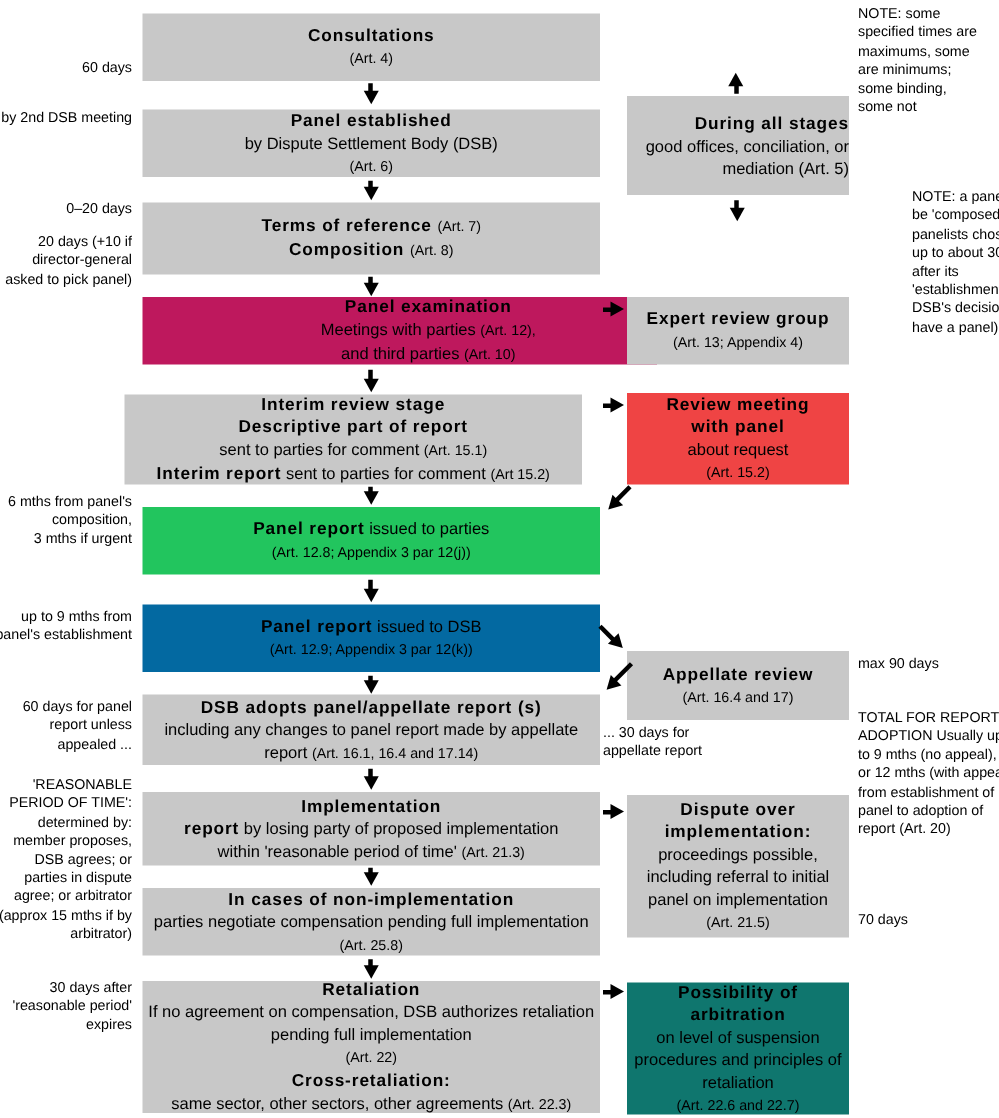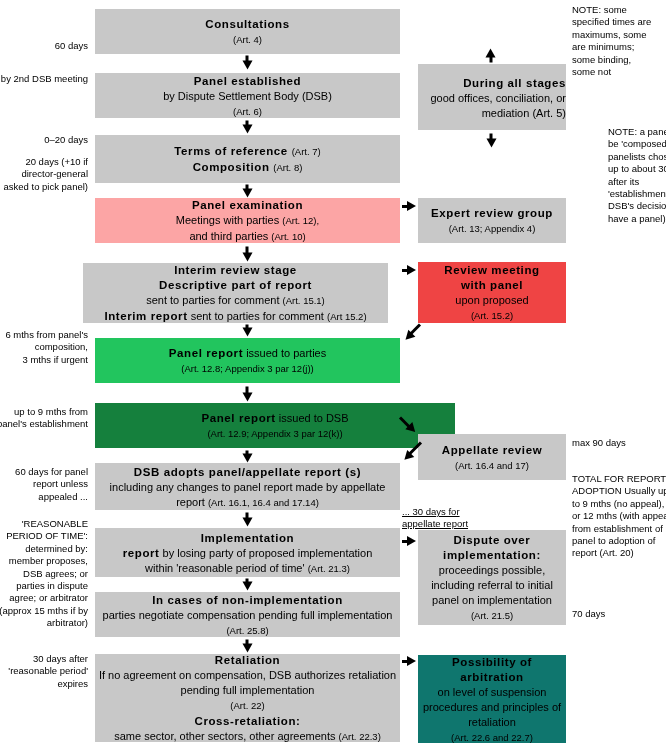--- a/index.html
+++ b/index.html
@@ -41,36 +41,36 @@
     </div>
     <div class="box" style="left: 95px; top: 73px; width: 305px; height: 45px; background: rgb(200, 200, 200);">
       <div class="line"><span class="seg-b">Panel established</span></div>
       <div class="line"><span class="seg-n">by Dispute Settlement Body (DSB)</span></div>
       <div class="line"><span class="seg-s">(Art. 6)</span></div>
     </div>
     <div class="box" style="left: 95px; top: 135px; width: 305px; height: 48px; background: rgb(200, 200, 200);">
       <div class="line"><span class="seg-b">Terms of reference </span><span class="seg-s">(Art. 7)</span></div>
       <div class="line"><span class="seg-b">Composition </span><span class="seg-s">(Art. 8)</span></div>
     </div>
-    <div class="box" style="left: 95px; top: 198px; width: 305px; height: 45px; background: #fca5a5;">
+    <div class="box" style="left: 95px; top: 198px; width: 305px; height: 45px; background: #be185d; padding-left: 38px;">
       <div class="line"><span class="seg-b">Panel examination</span></div>
       <div class="line"><span class="seg-n">Meetings with parties </span><span class="seg-s">(Art. 12),</span></div>
       <div class="line"><span class="seg-n">and third parties </span><span class="seg-s">(Art. 10)</span></div>
     </div>
     <div class="box" style="left: 83px; top: 263px; width: 305px; height: 60px; background: rgb(200, 200, 200);">
       <div class="line"><span class="seg-b">Interim review stage</span></div>
       <div class="line"><span class="seg-b">Descriptive part of report</span></div>
       <div class="line"><span class="seg-n">sent to parties for comment </span><span class="seg-s">(Art. 15.1)</span></div>
       <div class="line"><span class="seg-b">Interim report</span><span class="seg-n"> sent to parties for comment </span><span class="seg-s">(Art 15.2)</span></div>
     </div>
     <div class="box" style="left: 95px; top: 338px; width: 305px; height: 45px; background: #22c55e;">
       <div class="line"><span class="seg-b">Panel report</span><span class="seg-n"> issued to parties</span></div>
       <div class="line"><span class="seg-s">(Art. 12.8; Appendix 3 par 12(j))</span></div>
     </div>
-    <div class="box" style="left: 95px; top: 403px; width: 360px; height: 45px; background: #15803d;">
+    <div class="box" style="left: 95px; top: 403px; width: 305px; height: 45px; background: #0369a1;">
       <div class="line"><span class="seg-b">Panel report</span><span class="seg-n"> issued to DSB</span></div>
       <div class="line"><span class="seg-s">(Art. 12.9; Appendix 3 par 12(k))</span></div>
     </div>
     <div class="box" style="left: 95px; top: 463px; width: 305px; height: 47px; background: rgb(200, 200, 200);">
       <div class="line"><span class="seg-b">DSB adopts panel/appellate report (s)</span></div>
       <div class="line"><span class="seg-n">including any changes to panel report made by appellate</span></div>
       <div class="line"><span class="seg-n">report </span><span class="seg-s">(Art. 16.1, 16.4 and 17.14)</span></div>
     </div>
     <div class="box" style="left: 95px; top: 528px; width: 305px; height: 49px; background: rgb(200, 200, 200);">
       <div class="line"><span class="seg-b">Implementation</span></div>
@@ -95,21 +95,21 @@
       <div class="line"><span class="seg-n">good offices, conciliation, or</span></div>
       <div class="line"><span class="seg-n">mediation (Art. 5)</span></div>
     </div>
     <div class="box" style="left: 418px; top: 198px; width: 148px; height: 45px; background: rgb(200, 200, 200);">
       <div class="line"><span class="seg-b">Expert review group</span></div>
       <div class="line"><span class="seg-s">(Art. 13; Appendix 4)</span></div>
     </div>
     <div class="box" style="left: 418px; top: 262px; width: 148px; height: 61px; background: #ef4444;">
       <div class="line"><span class="seg-b">Review meeting</span></div>
       <div class="line"><span class="seg-b">with panel</span></div>
-      <div class="line"><span class="seg-n">upon proposed</span></div>
+      <div class="line"><span class="seg-n">about request</span></div>
       <div class="line"><span class="seg-s">(Art. 15.2)</span></div>
     </div>
     <div class="box" style="left: 418px; top: 434px; width: 148px; height: 46px; background: rgb(200, 200, 200);">
       <div class="line"><span class="seg-b">Appellate review</span></div>
       <div class="line"><span class="seg-s">(Art. 16.4 and 17)</span></div>
     </div>
     <div class="box" style="left: 418px; top: 530px; width: 148px; height: 95px; background: rgb(200, 200, 200);">
       <div class="line"><span class="seg-b">Dispute over</span></div>
       <div class="line"><span class="seg-b">implementation:</span></div>
       <div class="line"><span class="seg-n">proceedings possible,</span></div>
@@ -167,21 +167,21 @@
 have a panel)</div>
     <div class="rnote" style="left: 572px; top: 437px;">max 90 days</div>
     <div class="rnote" style="left: 572px; top: 473px;">TOTAL FOR REPORT
 ADOPTION Usually up
 to 9 mths (no appeal),
 or 12 mths (with appeal)
 from establishment of
 panel to adoption of
 report (Art. 20)</div>
     <div class="rnote" style="left: 572px; top: 608px;">70 days</div>
-    <div class="rnote" style="left: 402px; top: 506px; text-decoration: underline;">... 30 days for
+    <div class="rnote" style="left: 402px; top: 483px;">... 30 days for
 appellate report</div>
     <div class="arrow" style="left: 247px; top: 49.5px; width: 14px; transform: rotate(90deg);">
       <div class="stem" style="width: 6px;"></div>
       <div class="head"></div>
     </div>
     <div class="arrow" style="left: 247px; top: 114.5px; width: 13px; transform: rotate(90deg);">
       <div class="stem" style="width: 5px;"></div>
       <div class="head"></div>
     </div>
     <div class="arrow" style="left: 247px; top: 178.5px; width: 13px; transform: rotate(90deg);">

